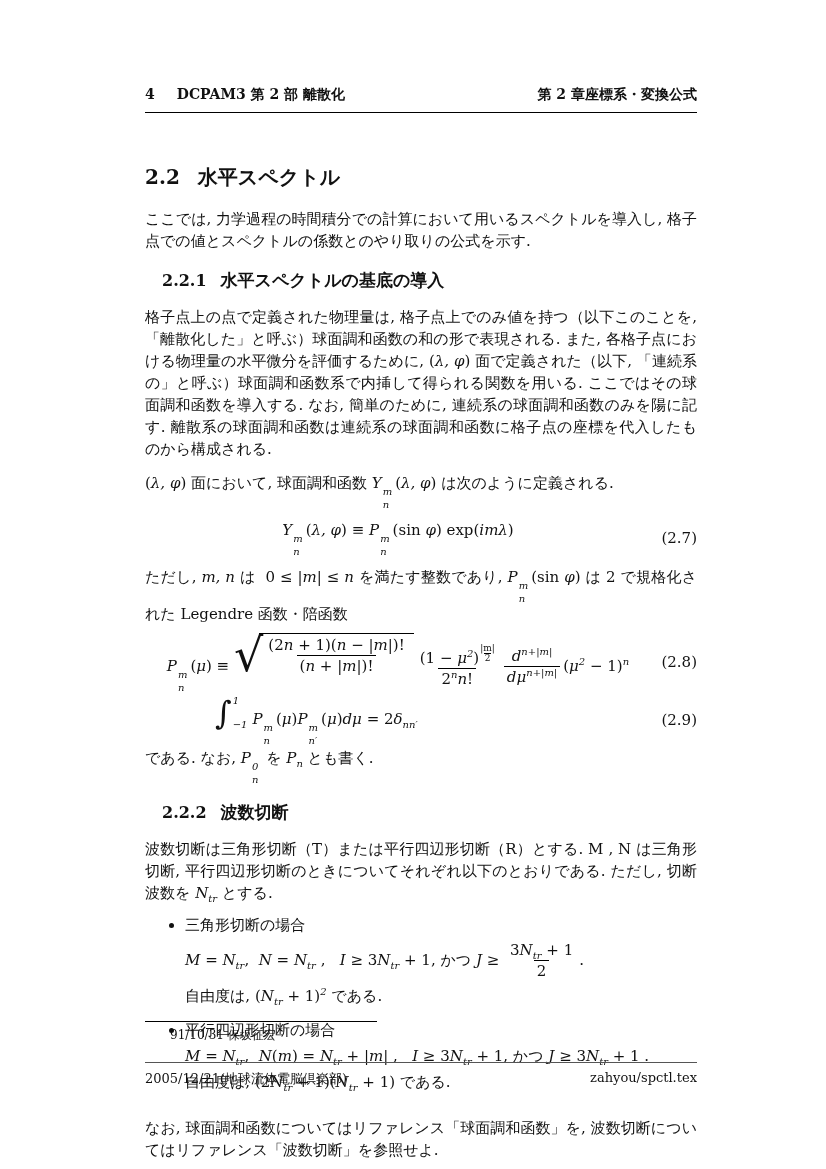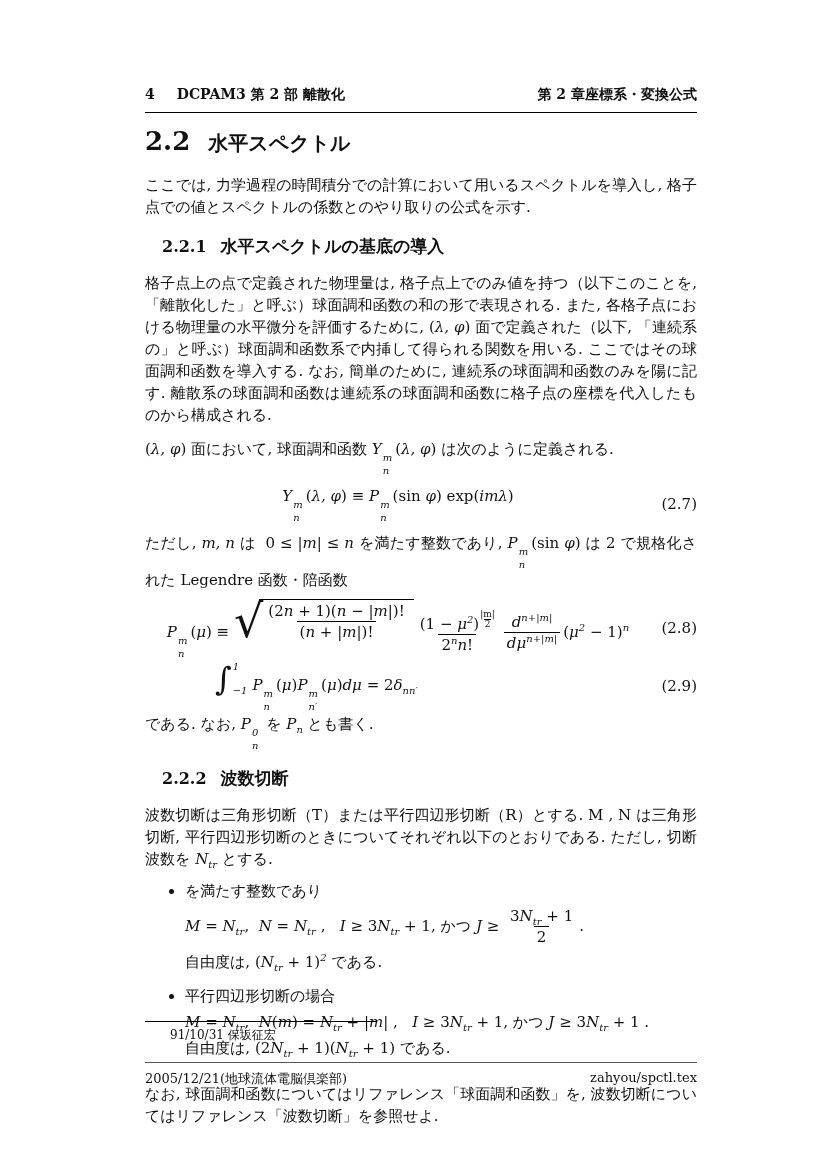--- a/index.html
+++ b/index.html
@@ -23,21 +23,21 @@
   .ph-left{display:flex;gap:22px;}
   .ph-right{display:flex;}
   
   .content{
     position:absolute;top:126px;left:145px;width:552px;
     font-size:15px;line-height:22px;
     text-align:justify;line-break:strict;
   }
   p{margin:0;}
   .sec-title{display:flex;align-items:baseline;gap:18px;margin:4px 0 20px;}
-  .sec-num{font-size:26px;font-weight:bold;}
+  .sec-num{font-size:20px;font-weight:bold;margin-top:36px;}
   .sec-name{font-size:20px;font-weight:bold;font-family:"DejaVu Sans", sans-serif;}
   .sub-title{display:flex;align-items:baseline;gap:14px;margin:18px 17px 14px;}
   .sub-num{font-size:16px;font-weight:bold;}
   .sub-name{font-size:17px;font-weight:bold;font-family:Liberation Serif, serif;}
   .p-intro{margin-bottom:0;}
   .p-basis{margin-bottom:0;}
   .p-ydef{margin-top:12px;}
   .p-tadashi{margin-top:6px;}
   .p-dearu{margin-top:2px;}
   .p-cutoff{margin-bottom:0;}
@@ -195,21 +195,21 @@
 
     <div class="sub-title">
       <span class="sub-num">2.2.2</span>
       <span class="sub-name">波数切断</span>
     </div>
 
     <p class="p-cutoff"><span>波数切断は三角形切断（T）または平行四辺形切断（R）とする. M , N は三角形切断, 平行四辺形切断のときについてそれぞれ以下のとおりである. ただし, 切断波数を </span><span class="mi">N</span><sub>tr</sub><span> とする.</span></p>
 
     <ul class="blist">
       <li>
-        <span>を満たす整数であり</span>
+        <span>三角形切断の場合</span>
         <div class="bmath"><span class="mi">M</span><span> = </span><span class="mi">N</span><sub>tr</sub><span>,&nbsp; </span><span class="mi">N</span><span> = </span><span class="mi">N</span><sub>tr</sub><span> ,&nbsp;&nbsp; </span><span class="mi">I</span><span> ≥ 3</span><span class="mi">N</span><sub>tr</sub><span> + 1, かつ </span><span class="mi">J</span><span> ≥ </span><span class="frac">
               <span class="fnum"><span>3</span><span class="mi">N</span><sub>tr</sub><span> + 1</span></span>
               <span class="fden"><span>2</span></span>
             </span><span>.</span></div>
         <div class="bmath"><span>自由度は, (</span><span class="mi">N</span><sub>tr</sub><span> + 1)</span><sup>2</sup><span> である.</span></div>
       </li>
       <li>
         <span>平行四辺形切断の場合</span>
         <div class="bmath"><span class="mi">M</span><span> = </span><span class="mi">N</span><sub>tr</sub><span>,&nbsp; </span><span class="mi">N</span><span>(</span><span class="mi">m</span><span>) = </span><span class="mi">N</span><sub>tr</sub><span> + |</span><span class="mi">m</span><span>| ,&nbsp;&nbsp; </span><span class="mi">I</span><span> ≥ 3</span><span class="mi">N</span><sub>tr</sub><span> + 1, かつ </span><span class="mi">J</span><span> ≥ 3</span><span class="mi">N</span><sub>tr</sub><span> + 1 .</span></div>
         <div class="bmath"><span>自由度は, (2</span><span class="mi">N</span><sub>tr</sub><span> + 1)(</span><span class="mi">N</span><sub>tr</sub><span> + 1) である.</span></div>

